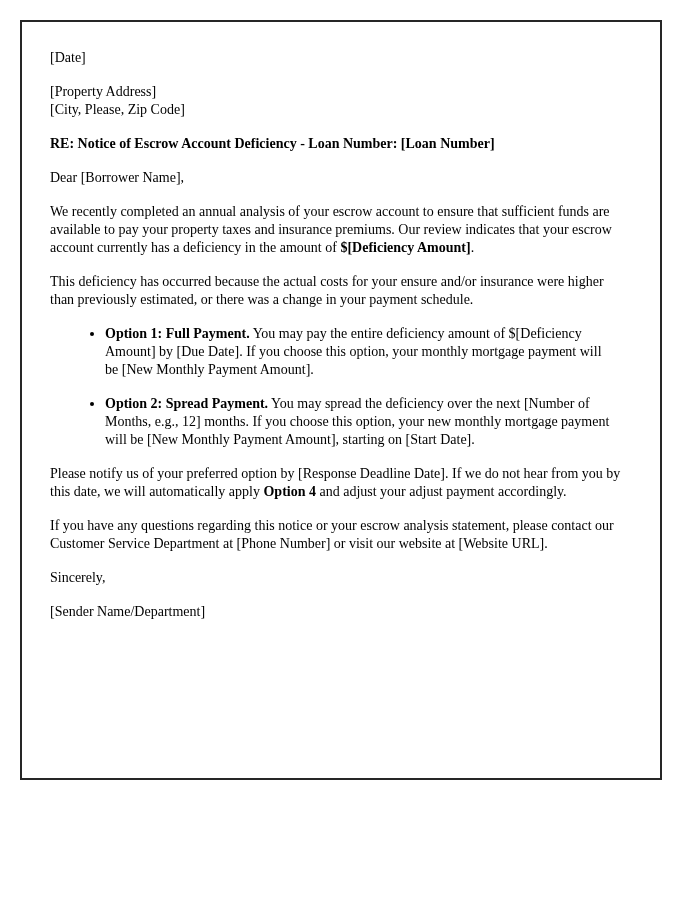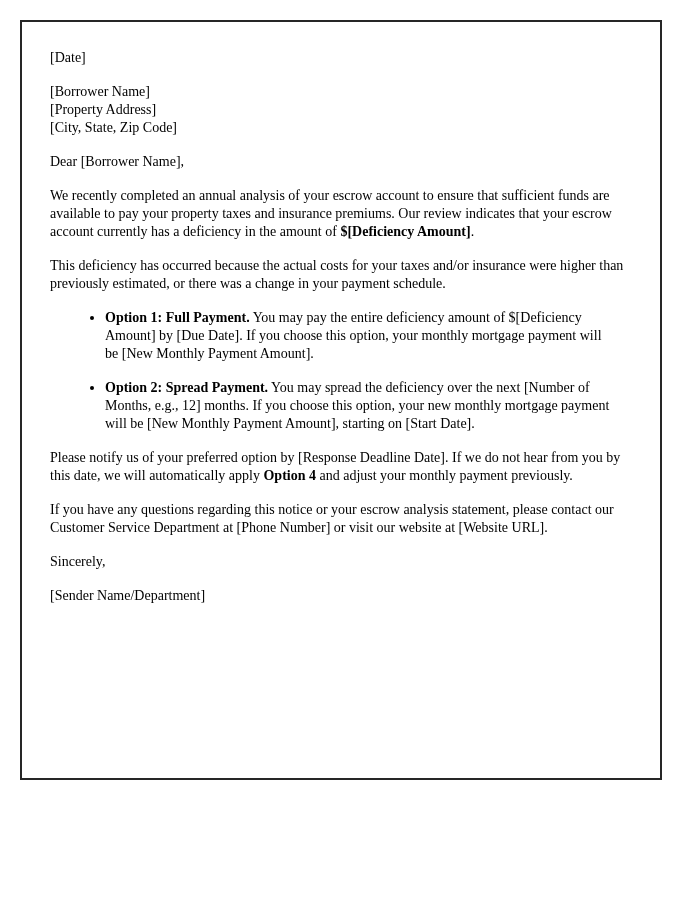--- a/index.html
+++ b/index.html
@@ -53,39 +53,39 @@
 </style>
 </head>
 <body>
 
 <div class="canvas">
   <div class="letter-page">
 
     <p>[Date]</p>
 
     <div class="tight">
-      <p>[Borrower Name]</p>
       <p>[Property Address]</p>
-      <p>[City, State, Zip Code]</p>
+      <p>[City, Please, Zip Code]</p>
     </div>
 
+    <p class="bold">RE: Notice of Escrow Account Deficiency - Loan Number: [Loan Number]</p>
 
     <p>Dear [Borrower Name],</p>
 
     <p><span>We recently completed an annual analysis of your escrow account to ensure that sufficient funds are available to pay your property taxes and insurance premiums. Our review indicates that your escrow account currently has a deficiency in the amount of </span><span class="bold">$[Deficiency Amount]</span><span>.</span></p>
 
-    <p>This deficiency has occurred because the actual costs for your taxes and/or insurance were higher than previously estimated, or there was a change in your payment schedule.</p>
+    <p>This deficiency has occurred because the actual costs for your ensure and/or insurance were higher than previously estimated, or there was a change in your payment schedule.</p>
 
 
     <ul class="options-list">
       <li><span class="bold">Option 1: Full Payment.</span><span> You may pay the entire deficiency amount of $[Deficiency Amount] by [Due Date]. If you choose this option, your monthly mortgage payment will be [New Monthly Payment Amount].</span></li>
       <li><span class="bold">Option 2: Spread Payment.</span><span> You may spread the deficiency over the next [Number of Months, e.g., 12] months. If you choose this option, your new monthly mortgage payment will be [New Monthly Payment Amount], starting on [Start Date].</span></li>
     </ul>
 
-    <p><span>Please notify us of your preferred option by [Response Deadline Date]. If we do not hear from you by this date, we will automatically apply </span><span class="bold">Option 4</span><span> and adjust your monthly payment previously.</span></p>
+    <p><span>Please notify us of your preferred option by [Response Deadline Date]. If we do not hear from you by this date, we will automatically apply </span><span class="bold">Option 4</span><span> and adjust your adjust payment accordingly.</span></p>
 
     <p>If you have any questions regarding this notice or your escrow analysis statement, please contact our Customer Service Department at [Phone Number] or visit our website at [Website URL].</p>
 
     <p>Sincerely,</p>
 
     <div class="tight">
       <p>[Sender Name/Department]</p>
     </div>
 
   </div>

